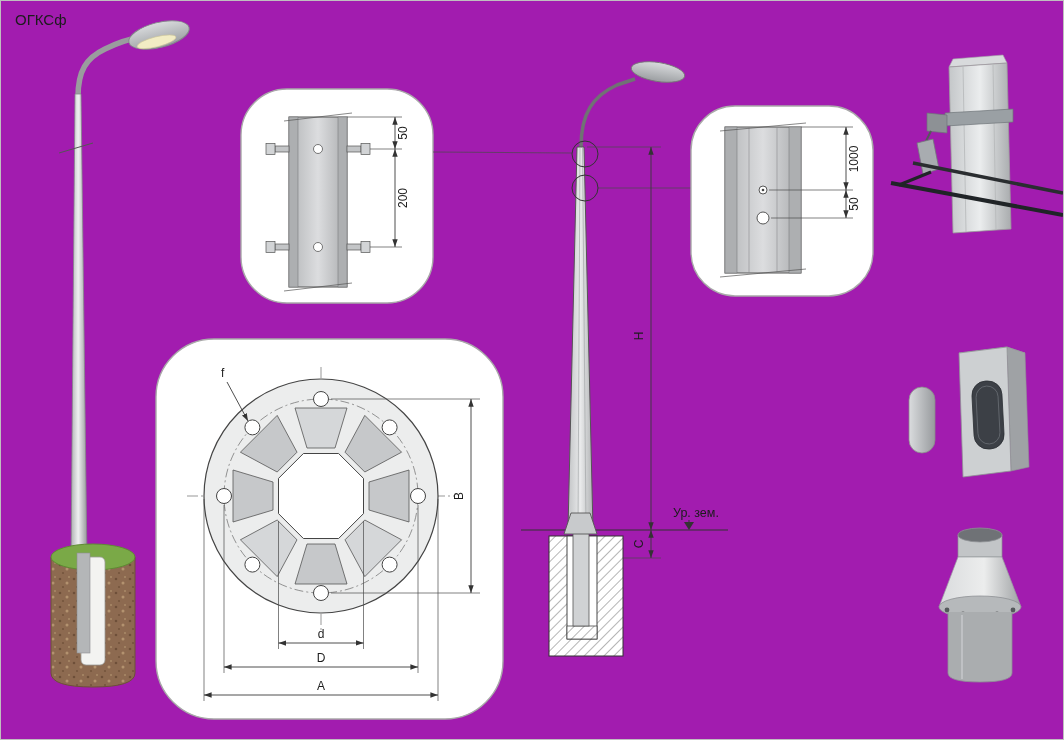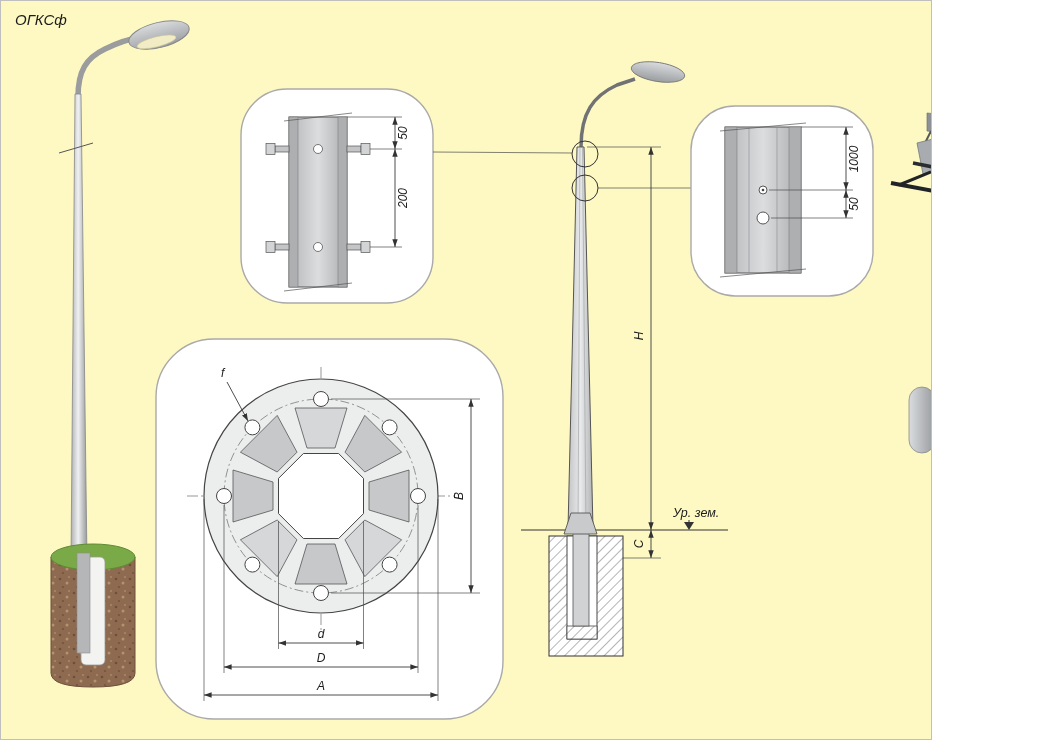--- a/index.html
+++ b/index.html
@@ -1,20 +1,19 @@
 <!DOCTYPE html>
 <html><head>
 <meta charset="utf-8">
 <style>
   html,body{margin:0;padding:0;background:#ffffff;}
   .frame{
-    position:relative;width:932px;height:740px;box-sizing:border-box;
-    border:1px solid #bfbfbf;background:#fef9c3;overflow:hidden;
+    position:relative;width:1064px;height:740px;box-sizing:border-box;
+    border:1px solid #bfbfbf;background:#a21caf;overflow:hidden;
     font-family:"Liberation Sans", sans-serif;
-    font-style:italic;
   }
   svg{position:absolute;left:0;top:0;}
   text{fill:#1c1c1c;font-family:"Liberation Sans", sans-serif;}
   .ttl{font-size:15px;}
   .dim{font-size:12px;}
   .grd{font-size:12.5px;}
   .thin{stroke:#3a3a3a;stroke-width:.9;fill:none;}
   .ext{stroke:#4a4a4a;stroke-width:.7;fill:none;}
   .cl{stroke:#6a6a6a;stroke-width:.7;fill:none;stroke-dasharray:11 3 2 3;}
   .box{fill:#ffffff;stroke:#a9a9a9;stroke-width:1.4;}

